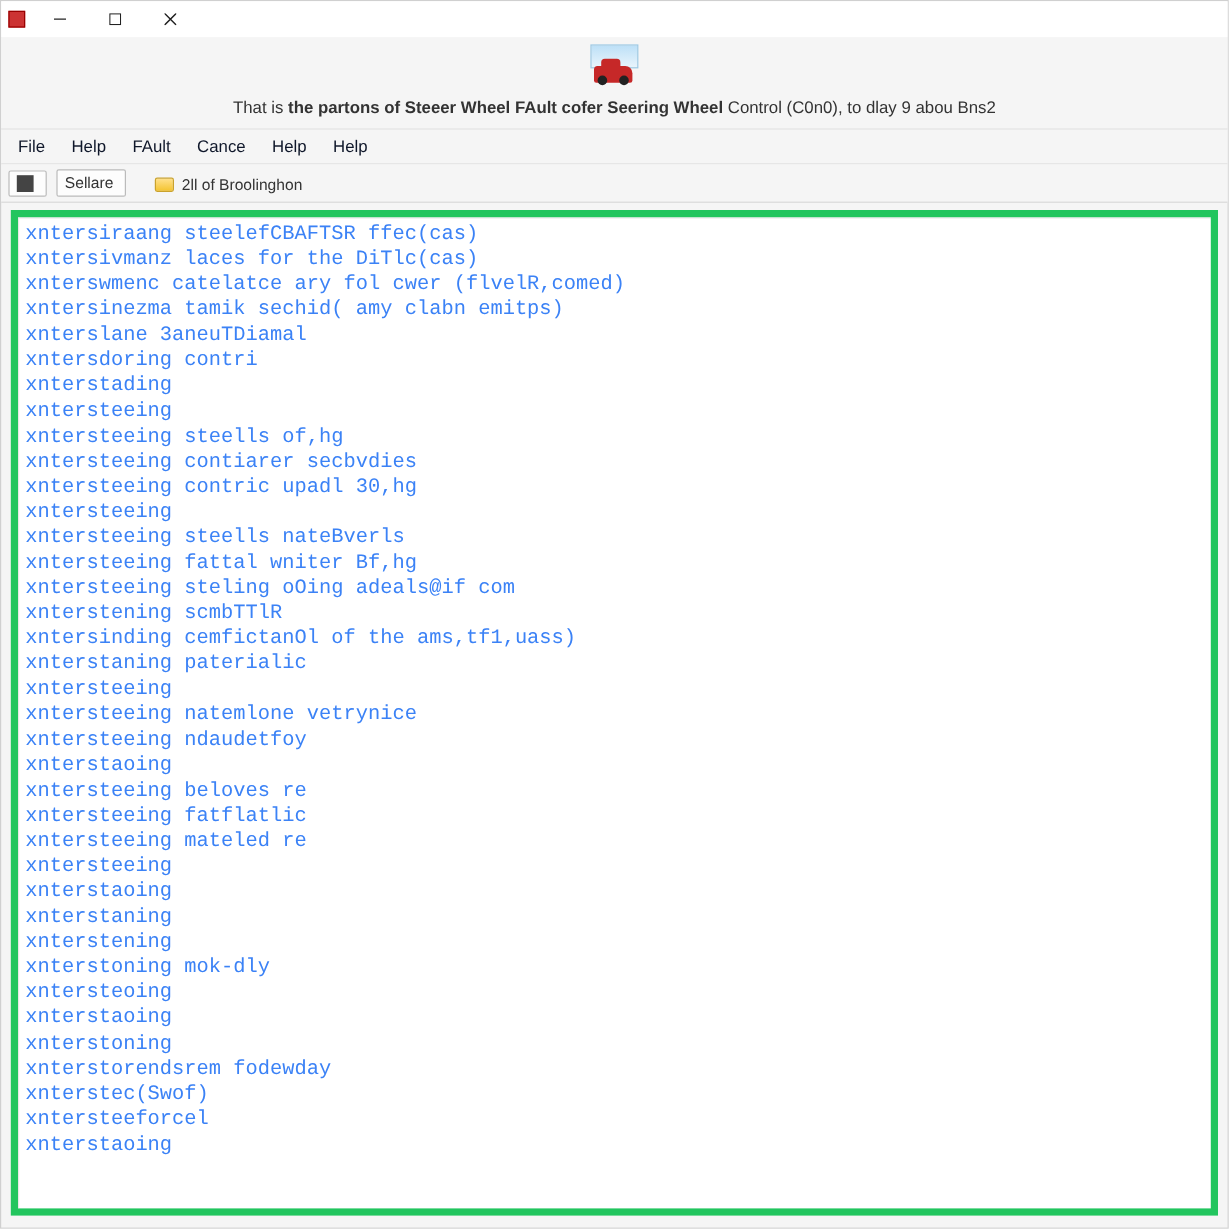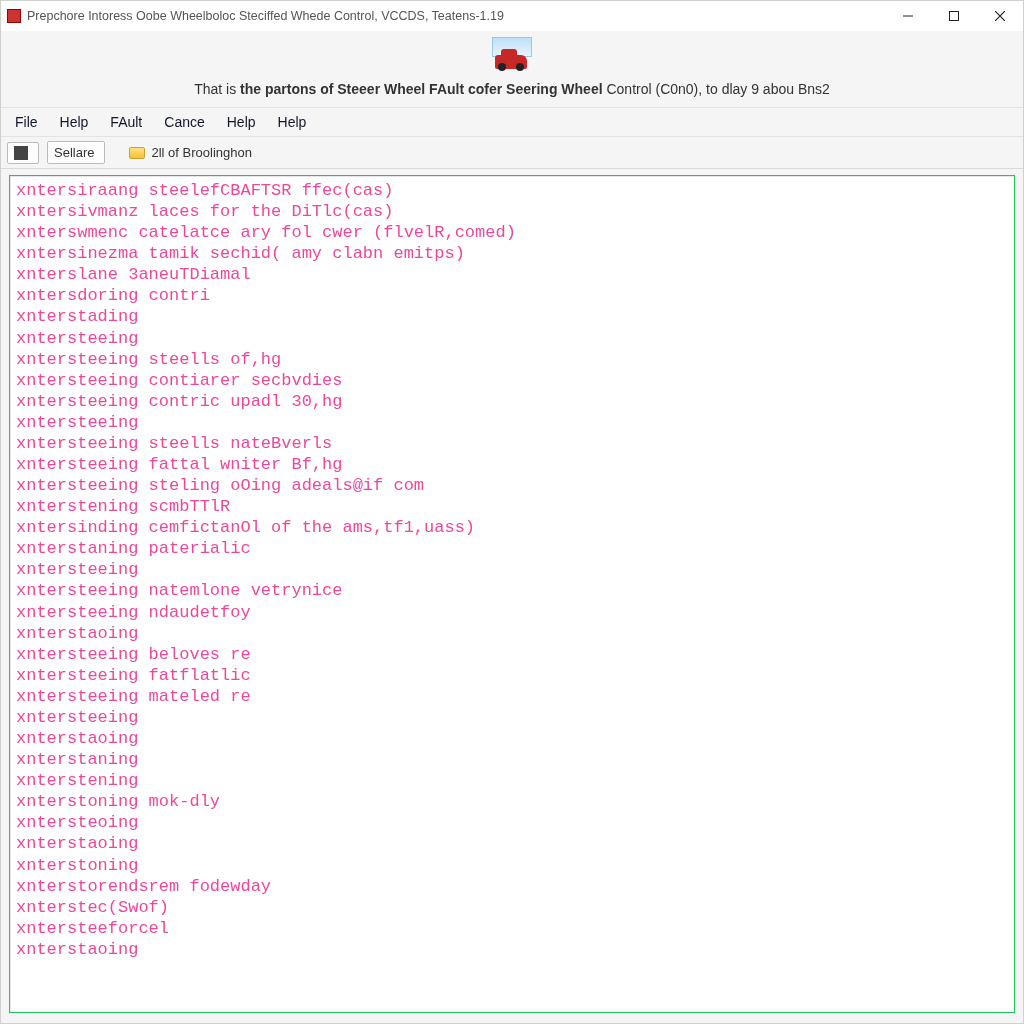--- a/index.html
+++ b/index.html
@@ -83,21 +83,21 @@
     background: #f5f5f5;
     border-top: 1px solid #e3e3e3;
     border-bottom: 1px solid #e3e3e3;
     font-size: 14px;
   }
   .menubar .menu-item {
     padding: 2px 10px; color: #0f172a;
   }
 
   .toolbar {
-    display: flex; align-items: center;
+    display: flex; align-items: flex-end;
     gap: 8px;
     padding: 4px 6px;
     background: #f5f5f5;
     border-bottom: 1px solid #d9d9d9;
   }
   .tool-btn {
     display: flex; align-items: center; gap: 6px;
     border: 1px solid #bbb; background: #fdfdfd;
     padding: 3px 10px 3px 6px;
     font-size: 13px; color: #333;
@@ -120,26 +120,26 @@
   }
 
   .content-wrap {
     flex: 1;
     padding: 6px 8px 10px 8px;
     display: flex;
   }
   .textarea {
     flex: 1;
     background: #ffffff;
-    border: 1px solid #22c55e;
+    border: 6px solid #22c55e;
     box-shadow: inset 1px 1px 0 #e6e6e6;
     font-family: "Consolas","Courier New",monospace;
     font-size: 17px;
     line-height: 1.24;
-    color: #ec4899;
+    color: #3b82f6;
     padding: 4px 6px 4px 6px;
     overflow-y: scroll;
     white-space: pre;
     position: relative;
   }
   .textarea .line {}
   
   .textarea::-webkit-scrollbar { width: 17px; }
   .textarea::-webkit-scrollbar-track { background: #f1f1f1; border-left: 1px solid #dcdcdc; }
   .textarea::-webkit-scrollbar-thumb { background: #c7c7c7; border: 1px solid #a9a9a9; }
@@ -147,21 +147,20 @@
     height: 17px; background: #f1f1f1; border: 1px solid #dcdcdc;
   }
 </style>
 </head>
 <body>
 
 <div class="window">
 
   <div class="titlebar">
     <div class="app-icon"></div>
-    <div class="title-text">Prepchore Intoress Oobe Wheelboloc Steciffed Whede Control, VCCDS, Teatens-1.19</div>
     <div class="win-controls">
       <div class="win-btn">
         <svg width="10" height="10" viewBox="0 0 10 10">
             <path d="M0 5 H10" stroke="#222" stroke-width="1"></path>
           </svg>
       </div>
       <div class="win-btn">
         <svg width="10" height="10" viewBox="0 0 10 10">
             <rect x="0.5" y="0.5" width="9" height="9" fill="none" stroke="#222" stroke-width="1"></rect>
           </svg>

